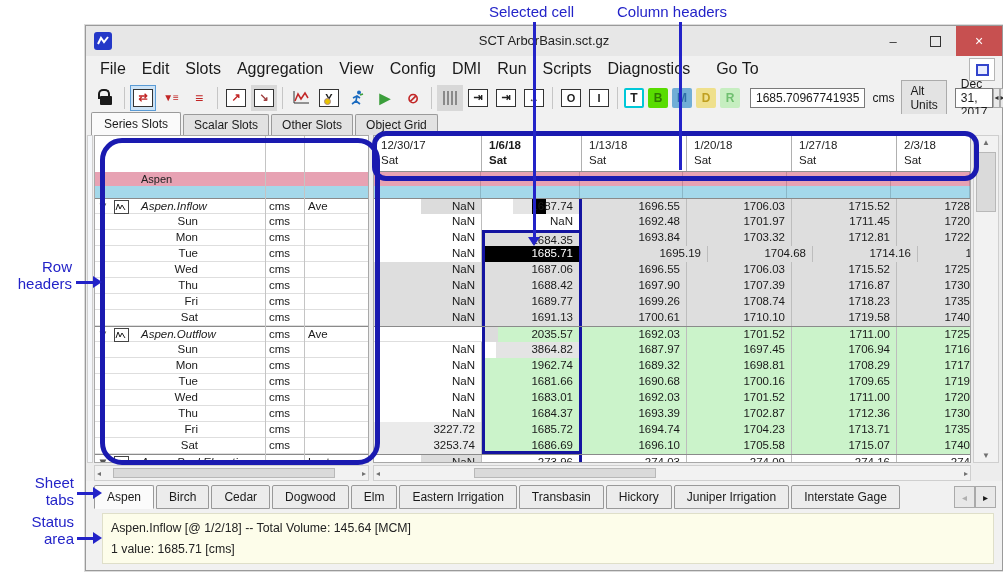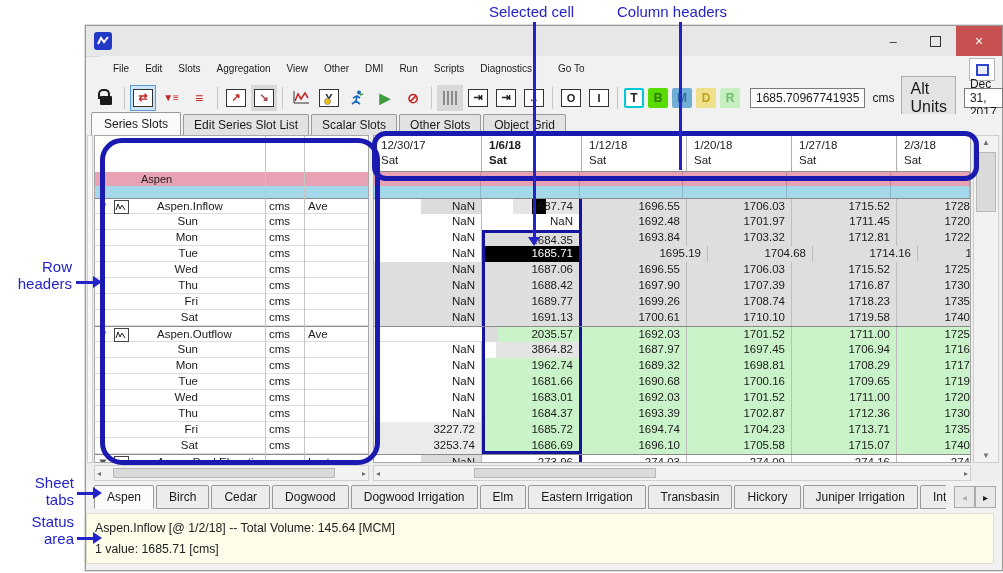--- a/index.html
+++ b/index.html
@@ -15,21 +15,21 @@
   .app-icon{position:absolute;left:8px;top:6px;width:18px;height:18px;background:#2438c8;
             border-radius:3px;display:flex;align-items:center;justify-content:center;}
   .title-text{position:absolute;left:0;right:0;top:7px;text-align:center;font-size:13px;color:#222;}
   .win-controls{position:absolute;right:0;top:0;height:30px;display:flex;}
   .win-btn{width:42px;height:30px;display:flex;align-items:center;justify-content:center;
            font-size:13px;color:#333;}
   .win-btn.close{width:46px;background:#C75050;color:#fff;font-size:14px;}
   .maxglyph{width:9px;height:9px;border:1px solid #333;display:inline-block;}
 
   .menubar{position:absolute;left:0;top:30px;right:0;height:25px;display:flex;align-items:center;
-           padding-left:6px;font-size:10px;background:#F1F1F1;margin-left:13px;}
+           padding-left:6px;font-size:16px;background:#F1F1F1;}
   .menu-item{padding:4px 8px;cursor:default;}
   .menu-item.goto{margin-left:10px;}
   .menubar-right{position:absolute;right:7px;top:2px;width:24px;height:21px;border:1px solid #b5b5b5;
                  background:#fff;display:flex;align-items:center;justify-content:center;}
   .mini-ws{width:13px;height:12px;background:#3344cc;position:relative;}
   .mini-ws::after{content:"";position:absolute;left:2px;top:2px;right:2px;bottom:2px;background:#e8ecff;}
 
   .toolbar{position:absolute;left:0;top:55px;right:0;height:33px;display:flex;align-items:center;
            padding-left:6px;background:#F1F1F1;border-bottom:1px solid #e0e0e0;}
   .tb-sep{width:1px;height:22px;background:#c6c6c6;margin:0 4px;flex:0 0 auto;}
@@ -42,21 +42,21 @@
   .lockbody{position:relative;width:12px;height:9px;background:#1a1a1a;border-radius:1px;margin-top:6px;}
   .lockbody::before{content:"";position:absolute;left:-2px;top:-7px;width:8px;height:8px;
          border:2px solid #1a1a1a;border-bottom:none;border-radius:5px 5px 0 0;}
   .bars4{display:flex;gap:2px;}
   .bars4 i{width:2px;height:14px;background:#8a8a8a;}
   .flag-btn{width:20px;height:20px;display:flex;align-items:center;justify-content:center;
             font-size:12px;font-weight:bold;border-radius:2px;margin:0 2px;flex:0 0 auto;box-sizing:border-box;}
   .tb-field{height:20px;border:1px solid #7a7a7a;background:#fff;font-size:12px;display:flex;
             align-items:center;padding:0 5px;box-sizing:border-box;}
   .tb-label{font-size:12px;margin:0 7px 0 7px;}
-  .tb-push{border:1px solid #ababab;background:#E3E3E3;font-size:16px;padding:3px 8px;margin-right:8px;}
+  .tb-push{border:1px solid #ababab;background:#E3E3E3;font-size:12px;padding:3px 8px;margin-right:8px;}
   .spin{width:13px;height:20px;border:1px solid #ababab;background:#E9E9E9;display:flex;align-items:center;
         justify-content:center;font-size:8px;color:#333;box-sizing:border-box;}
 
   .slot-tabs{position:absolute;left:0;top:88px;right:0;height:21px;display:flex;align-items:flex-end;
              padding-left:5px;background:#F1F1F1;}
   .slot-tab{border:1px solid #9a9a9a;border-bottom:none;background:#E2E2E2;font-size:12px;
             padding:3px 10px 3px 10px;margin-right:2px;border-radius:2px 2px 0 0;}
   .slot-tab.active{background:#FAFAFA;padding:4px 12px;position:relative;z-index:3;}
 
   
@@ -72,21 +72,21 @@
   .grp-pink{top:36px;background:#E7A2B3;}
   .grp-blue{top:50px;background:#A4D8EA;}
   .grp-label{position:absolute;left:46px;top:0;font-size:11px;line-height:14px;color:#222;}
 
   .rows{position:absolute;left:0;right:0;top:62px;bottom:0;overflow:hidden;}
   .lrow,.rrow{position:relative;height:16px;box-sizing:border-box;border-bottom:1px solid #DEDEDE;background:#fff;}
   .lrow.sep,.rrow.sep{border-top:1px solid #8a8a8a;}
   .lrow span{position:absolute;font-size:11.5px;line-height:15px;white-space:nowrap;}
   .exp{left:2px;width:12px;font-size:8px;color:#555;text-align:center;}
   .slot-ico{position:absolute;left:19px;top:1px;width:13px;height:12px;border:1px solid #444;background:#fff;}
-  .lname{left:62px;}
+  .lname{left:46px;font-style:italic;}
   .dayname{left:46px;width:57px;text-align:right;}
   .lunits{left:174px;}
   .lagg{left:213px;}
 
   .rrow{display:flex;}
   .cell{height:16px;box-sizing:border-box;font-size:11.5px;line-height:15px;text-align:right;
         padding-right:6px;border-right:1px solid #BDBDBD;overflow:hidden;white-space:nowrap;flex:0 0 auto;}
   .c-w{background:#fff;}
   .c-g{background:#DEDEDE;}
   .c-G{background:#CBF3CA;}
@@ -121,21 +121,21 @@
   .sheet-strip{position:absolute;left:0;top:455px;right:0;height:30px;background:#F1F1F1;}
   .sheet-tabs{position:absolute;left:8px;top:4px;right:56px;height:24px;display:flex;overflow:hidden;}
   .sheet-tab{border:1px solid #999;background:#ECECEC;font-size:12px;padding:4px 12px 3px;margin-right:2px;
              white-space:nowrap;border-radius:2px 2px 0 0;box-sizing:border-box;height:24px;}
   .sheet-tab.active{background:#FBFBFB;border-bottom:1px solid #FBFBFB;}
   .sheet-scroll{position:absolute;right:6px;top:5px;display:flex;}
   .sheet-scroll .sbtn{width:19px;height:20px;border:1px solid #aaa;background:#E8E8E8;display:flex;
                       align-items:center;justify-content:center;font-size:10px;}
   .sbtn.dim{color:#b0b0b0;}
 
-  .status-area{position:absolute;left:0;top:487px;right:8px;height:51px;background:#FDFDEA;
+  .status-area{position:absolute;left:16px;top:487px;right:8px;height:51px;background:#FDFDEA;
                border:1px solid #DFDFC9;box-sizing:border-box;font-size:12.3px;color:#222;padding-left:40px;}
   .status-line1{position:absolute;left:8px;top:7px;}
   .status-line2{position:absolute;left:8px;top:28px;}
 
   
   .ann{position:absolute;color:#2323C8;font-size:15px;z-index:60;line-height:17px;}
   .ann-right{text-align:right;}
   .ann-rect{position:absolute;border:5px solid #1A1AB0;border-radius:22px;z-index:55;pointer-events:none;}
   .ann-line-v{position:absolute;width:3px;background:#2323C8;z-index:56;pointer-events:none;}
   .ann-line-h{position:absolute;height:3px;background:#2323C8;z-index:56;pointer-events:none;}
@@ -150,36 +150,37 @@
 <div id="stage">
 
   <div class="window">
 
     <div class="titlebar">
       <div class="app-icon">
         <svg width="14" height="14" viewBox="0 0 14 14">
             <polyline points="2,10 5,4 8,8 12,3" fill="none" stroke="#fff" stroke-width="2"></polyline>
           </svg>
       </div>
+      <div class="title-text">SCT ArborBasin.sct.gz</div>
       <div class="win-controls">
         <div class="win-btn">–</div>
         <div class="win-btn">
             <span class="maxglyph"></span>
           </div>
         <div class="win-btn close">×</div>
       </div>
     </div>
 
     <div class="menubar" id="menubar">
       <div class="menu-item">File</div>
         <div class="menu-item">Edit</div>
         <div class="menu-item">Slots</div>
         <div class="menu-item">Aggregation</div>
         <div class="menu-item">View</div>
-        <div class="menu-item">Other</div>
+        <div class="menu-item">Config</div>
         <div class="menu-item">DMI</div>
         <div class="menu-item">Run</div>
         <div class="menu-item">Scripts</div>
         <div class="menu-item">Diagnostics</div>
         <div class="menu-item goto">Go To</div>
         <div class="menubar-right">
         <span class="mini-ws"></span>
       </div>
     </div>
 
@@ -261,21 +262,20 @@
         <div class="tb-field" style="width: 126px; margin-left: 8px;">1685.70967741935</div>
         <span class="tb-label">cms</span>
         <div class="tb-push">Alt Units</div>
         <div class="tb-field" style="width: 96px;">Dec 31, 2017</div>
         <div class="spin">◂</div>
         <div class="spin">▸</div>
       </div>
 
     <div class="slot-tabs" id="slot-tabs">
         <div class="slot-tab active">Series Slots</div>
-        <div class="slot-tab">Edit Series Slot List</div>
         <div class="slot-tab">Scalar Slots</div>
         <div class="slot-tab">Other Slots</div>
         <div class="slot-tab">Object Grid</div>
       </div>
 
     <div class="table-region">
       <div class="left-vstrip"></div>
 
       <div class="pane left">
         <div class="vline" style="left:170px;"></div>
@@ -375,21 +375,21 @@
         <div class="col-headers" id="col-headers">
             <div class="chcell" style="width: 108px;">
               <div>12/30/17</div>
               <div>Sat</div>
             </div>
             <div class="chcell bold" style="width: 100px;">
               <div>1/6/18</div>
               <div>Sat</div>
             </div>
             <div class="chcell" style="width: 105px;">
-              <div>1/12/18</div>
+              <div>1/13/18</div>
               <div>Sat</div>
             </div>
             <div class="chcell" style="width: 105px;">
               <div>1/20/18</div>
               <div>Sat</div>
             </div>
             <div class="chcell" style="width: 105px;">
               <div>1/27/18</div>
               <div>Sat</div>
             </div>
@@ -571,21 +571,20 @@
         <span>▸</span>
       </div>
     </div>
 
     <div class="sheet-strip">
       <div class="sheet-tabs" id="sheet-tabs">
           <div class="sheet-tab active">Aspen</div>
           <div class="sheet-tab">Birch</div>
           <div class="sheet-tab">Cedar</div>
           <div class="sheet-tab">Dogwood</div>
-          <div class="sheet-tab">Dogwood Irrigation</div>
           <div class="sheet-tab">Elm</div>
           <div class="sheet-tab">Eastern Irrigation</div>
           <div class="sheet-tab">Transbasin</div>
           <div class="sheet-tab">Hickory</div>
           <div class="sheet-tab">Juniper Irrigation</div>
           <div class="sheet-tab">Interstate Gage</div>
         </div>
       <div class="sheet-scroll">
         <div class="sbtn dim">◂</div>
         <div class="sbtn">▸</div>

